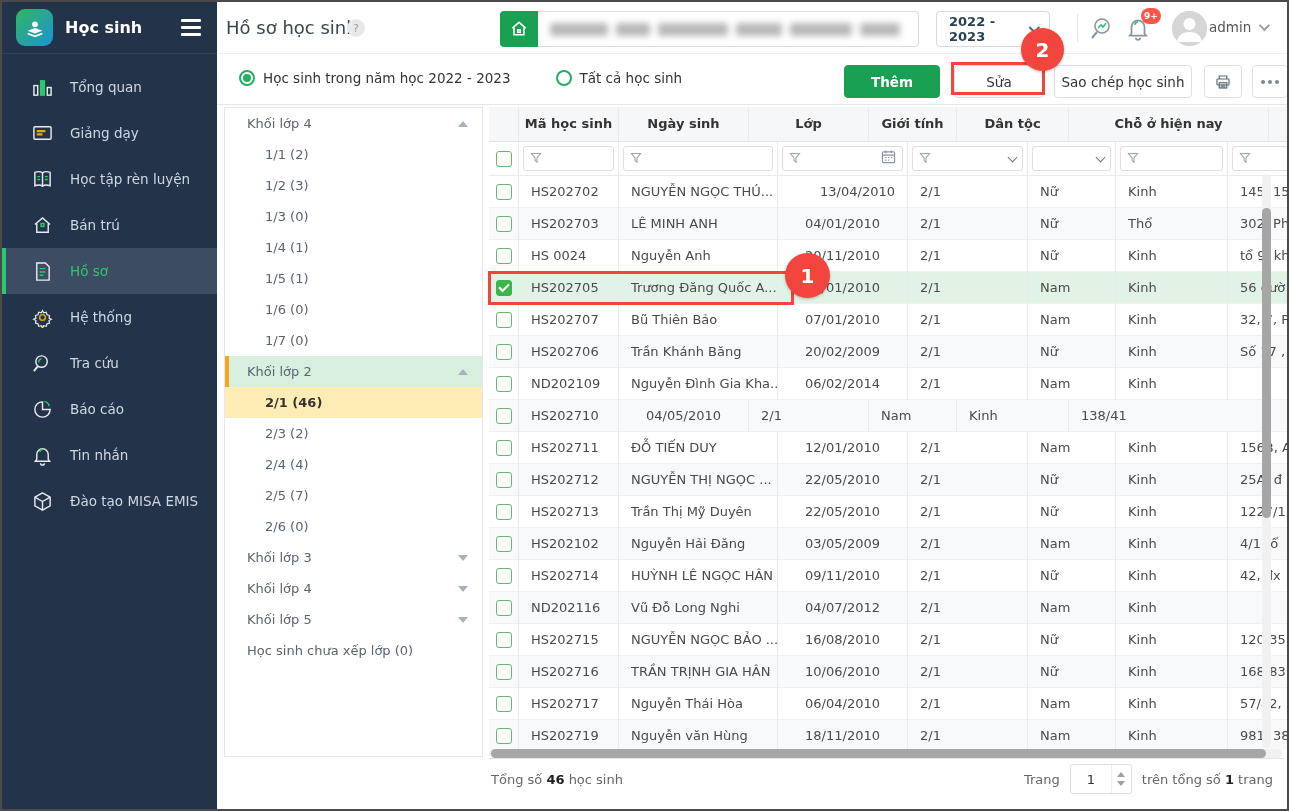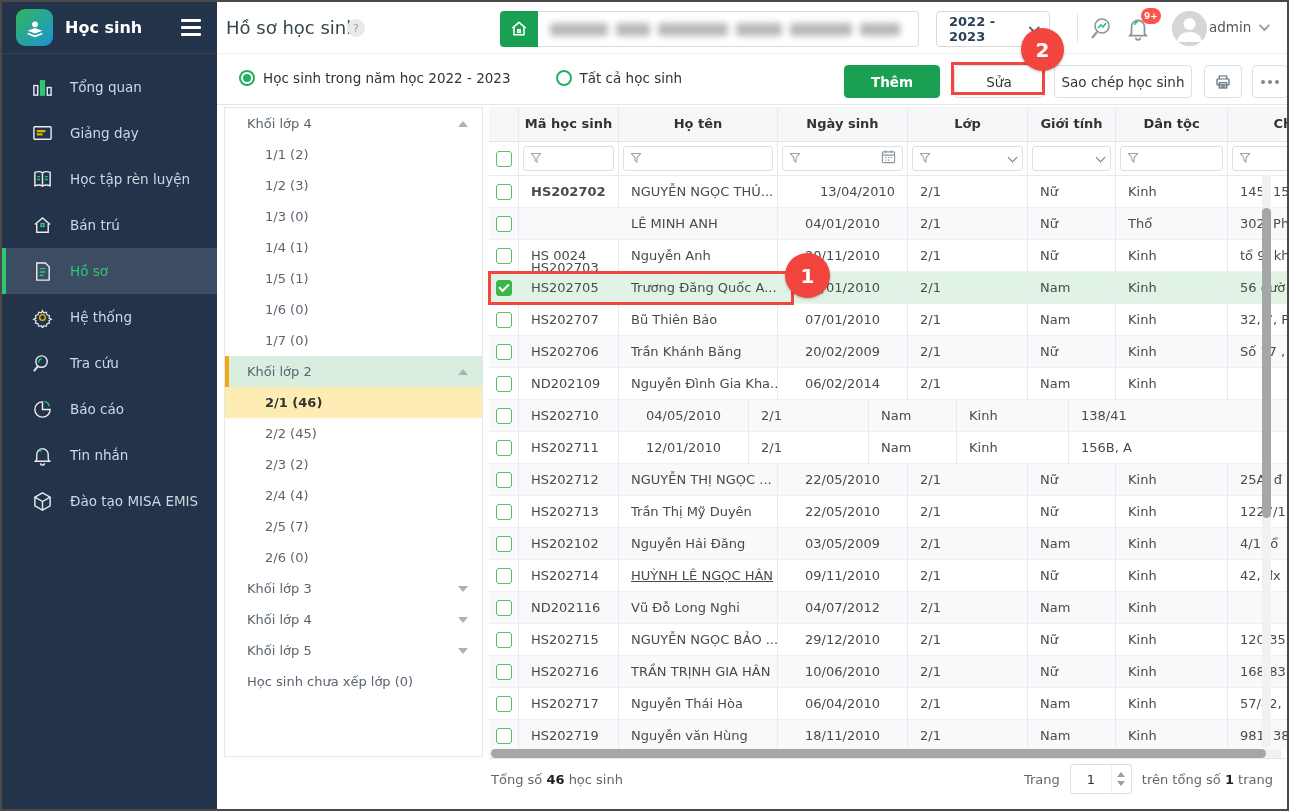--- a/index.html
+++ b/index.html
@@ -343,23 +343,20 @@
         <span class="tree-label">1/7 (0)</span>
       </div>
       <div class="tree-item group highlighted">
         <span class="tree-label">Khối lớp 2</span>
         <span class="tree-arrow up"></span>
       </div>
       <div class="tree-item class selected">
         <span class="tree-label">2/1 (46)</span>
       </div>
       <div class="tree-item class">
-        <span class="tree-label">2/2 (45)</span>
-      </div>
-      <div class="tree-item class">
         <span class="tree-label">2/3 (2)</span>
       </div>
       <div class="tree-item class">
         <span class="tree-label">2/4 (4)</span>
       </div>
       <div class="tree-item class">
         <span class="tree-label">2/5 (7)</span>
       </div>
       <div class="tree-item class">
         <span class="tree-label">2/6 (0)</span>
@@ -378,21 +375,20 @@
       </div>
       <div class="tree-item group">
         <span class="tree-label">Học sinh chưa xếp lớp (0)</span>
       </div>
     </div>
 
   <div class="table-area">
     <div class="thead">
       <div class="th cbcol"></div>
     <div class="th" style="width: 100px;">Mã học sinh</div>
-        <div class="th" style="width: 159px;">Họ tên</div>
         <div class="th" style="width: 130px;">Ngày sinh</div>
         <div class="th" style="width: 120px;">Lớp</div>
         <div class="th" style="width: 88px;">Giới tính</div>
         <div class="th" style="width: 112px;">Dân tộc</div>
         <div class="th" style="width: 200px;">Chỗ ở hiện nay</div>
       </div>
     <div class="tfilter">
       <div class="tf cbcol" style="padding:0">
         <span class="cb"></span>
       </div>
@@ -455,33 +451,33 @@
               </svg></span>
             <span class="spacer"></span>
           </div>
         </div>
       </div>
     <div id="tbody">
         <div class="tr">
           <div class="td cbcol" style="padding: 0px;">
             <span class="cb"></span>
           </div>
-          <div class="td" style="width: 100px; font-weight: bold;">HS202702</div>
+          <div class="td" style="width: 100px;">HS202702</div>
           <div class="td" style="width: 159px;">NGUYỄN NGỌC THÚ...</div>
           <div class="td center" style="width: 130px; text-align: right;">13/04/2010</div>
           <div class="td" style="width: 120px;">2/1</div>
           <div class="td" style="width: 88px;">Nữ</div>
           <div class="td" style="width: 112px;">Kinh</div>
           <div class="td" style="width: 200px;">145, 15</div>
         </div>
         <div class="tr">
           <div class="td cbcol" style="padding: 0px;">
             <span class="cb"></span>
           </div>
-          <div class="td" style="width: 100px; margin-top: 44px;">HS202703</div>
+          <div class="td" style="width: 100px;">HS202703</div>
           <div class="td" style="width: 159px;">LÊ MINH ANH</div>
           <div class="td center" style="width: 130px;">04/01/2010</div>
           <div class="td" style="width: 120px;">2/1</div>
           <div class="td" style="width: 88px;">Nữ</div>
           <div class="td" style="width: 112px;">Thổ</div>
           <div class="td" style="width: 200px;">302, Ph</div>
         </div>
         <div class="tr">
           <div class="td cbcol" style="padding: 0px;">
             <span class="cb"></span>
@@ -551,20 +547,21 @@
           <div class="td" style="width: 120px;">2/1</div>
           <div class="td" style="width: 88px;">Nam</div>
           <div class="td" style="width: 112px;">Kinh</div>
           <div class="td" style="width: 200px;">138/41</div>
         </div>
         <div class="tr">
           <div class="td cbcol" style="padding: 0px;">
             <span class="cb"></span>
           </div>
           <div class="td" style="width: 100px;">HS202711</div>
+          <div class="td" style="width: 159px;">ĐỖ TIẾN DUY</div>
           <div class="td center" style="width: 130px;">12/01/2010</div>
           <div class="td" style="width: 120px;">2/1</div>
           <div class="td" style="width: 88px;">Nam</div>
           <div class="td" style="width: 112px;">Kinh</div>
           <div class="td" style="width: 200px;">156B, A</div>
         </div>
         <div class="tr">
           <div class="td cbcol" style="padding: 0px;">
             <span class="cb"></span>
           </div>
@@ -598,21 +595,21 @@
           <div class="td" style="width: 120px;">2/1</div>
           <div class="td" style="width: 88px;">Nam</div>
           <div class="td" style="width: 112px;">Kinh</div>
           <div class="td" style="width: 200px;">4/1 tổ</div>
         </div>
         <div class="tr">
           <div class="td cbcol" style="padding: 0px;">
             <span class="cb"></span>
           </div>
           <div class="td" style="width: 100px;">HS202714</div>
-          <div class="td" style="width: 159px; text-decoration: underline;">HUỲNH LÊ NGỌC HÂN</div>
+          <div class="td" style="width: 159px;">HUỲNH LÊ NGỌC HÂN</div>
           <div class="td center" style="width: 130px;">09/11/2010</div>
           <div class="td" style="width: 120px;">2/1</div>
           <div class="td" style="width: 88px;">Nữ</div>
           <div class="td" style="width: 112px;">Kinh</div>
           <div class="td" style="width: 200px;">42, đx</div>
         </div>
         <div class="tr">
           <div class="td cbcol" style="padding: 0px;">
             <span class="cb"></span>
           </div>
@@ -623,21 +620,21 @@
           <div class="td" style="width: 88px;">Nam</div>
           <div class="td" style="width: 112px;">Kinh</div>
           <div class="td" style="width: 200px;"></div>
         </div>
         <div class="tr">
           <div class="td cbcol" style="padding: 0px;">
             <span class="cb"></span>
           </div>
           <div class="td" style="width: 100px;">HS202715</div>
           <div class="td" style="width: 159px;">NGUYỄN NGỌC BẢO ...</div>
-          <div class="td center" style="width: 130px;">29/12/2010</div>
+          <div class="td center" style="width: 130px;">16/08/2010</div>
           <div class="td" style="width: 120px;">2/1</div>
           <div class="td" style="width: 88px;">Nữ</div>
           <div class="td" style="width: 112px;">Kinh</div>
           <div class="td" style="width: 200px;">120/35</div>
         </div>
         <div class="tr">
           <div class="td cbcol" style="padding: 0px;">
             <span class="cb"></span>
           </div>
           <div class="td" style="width: 100px;">HS202716</div>

